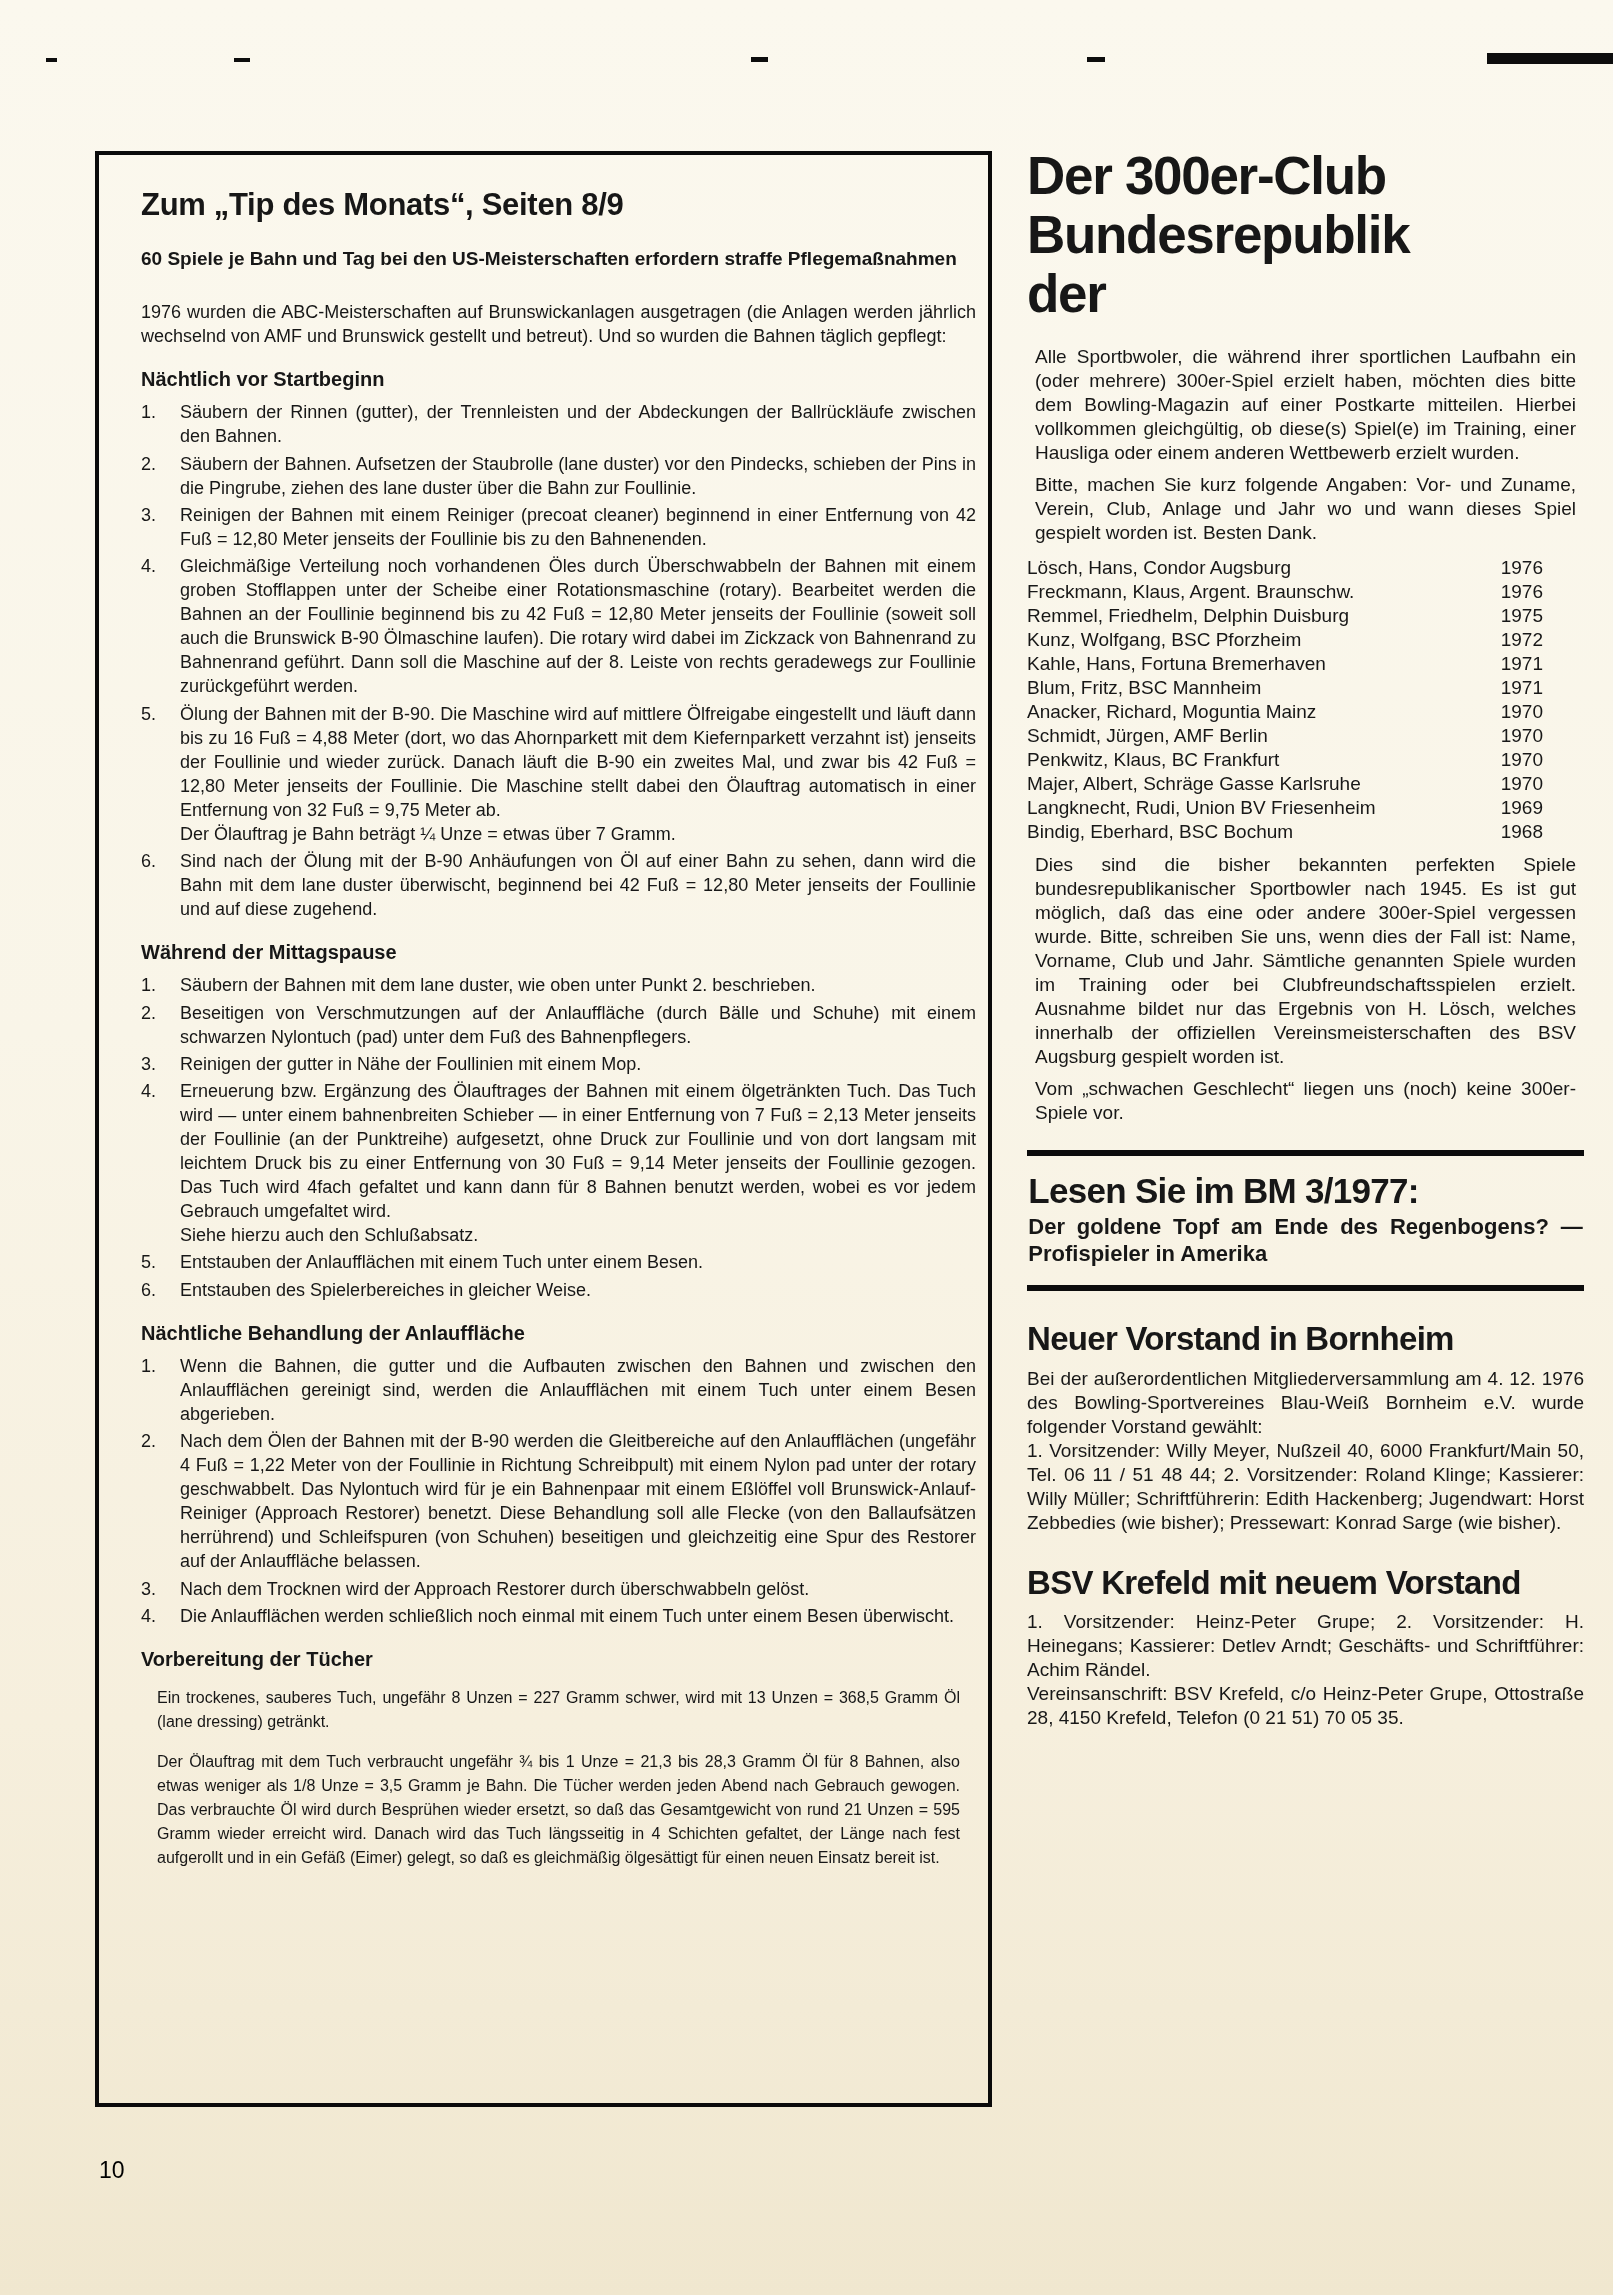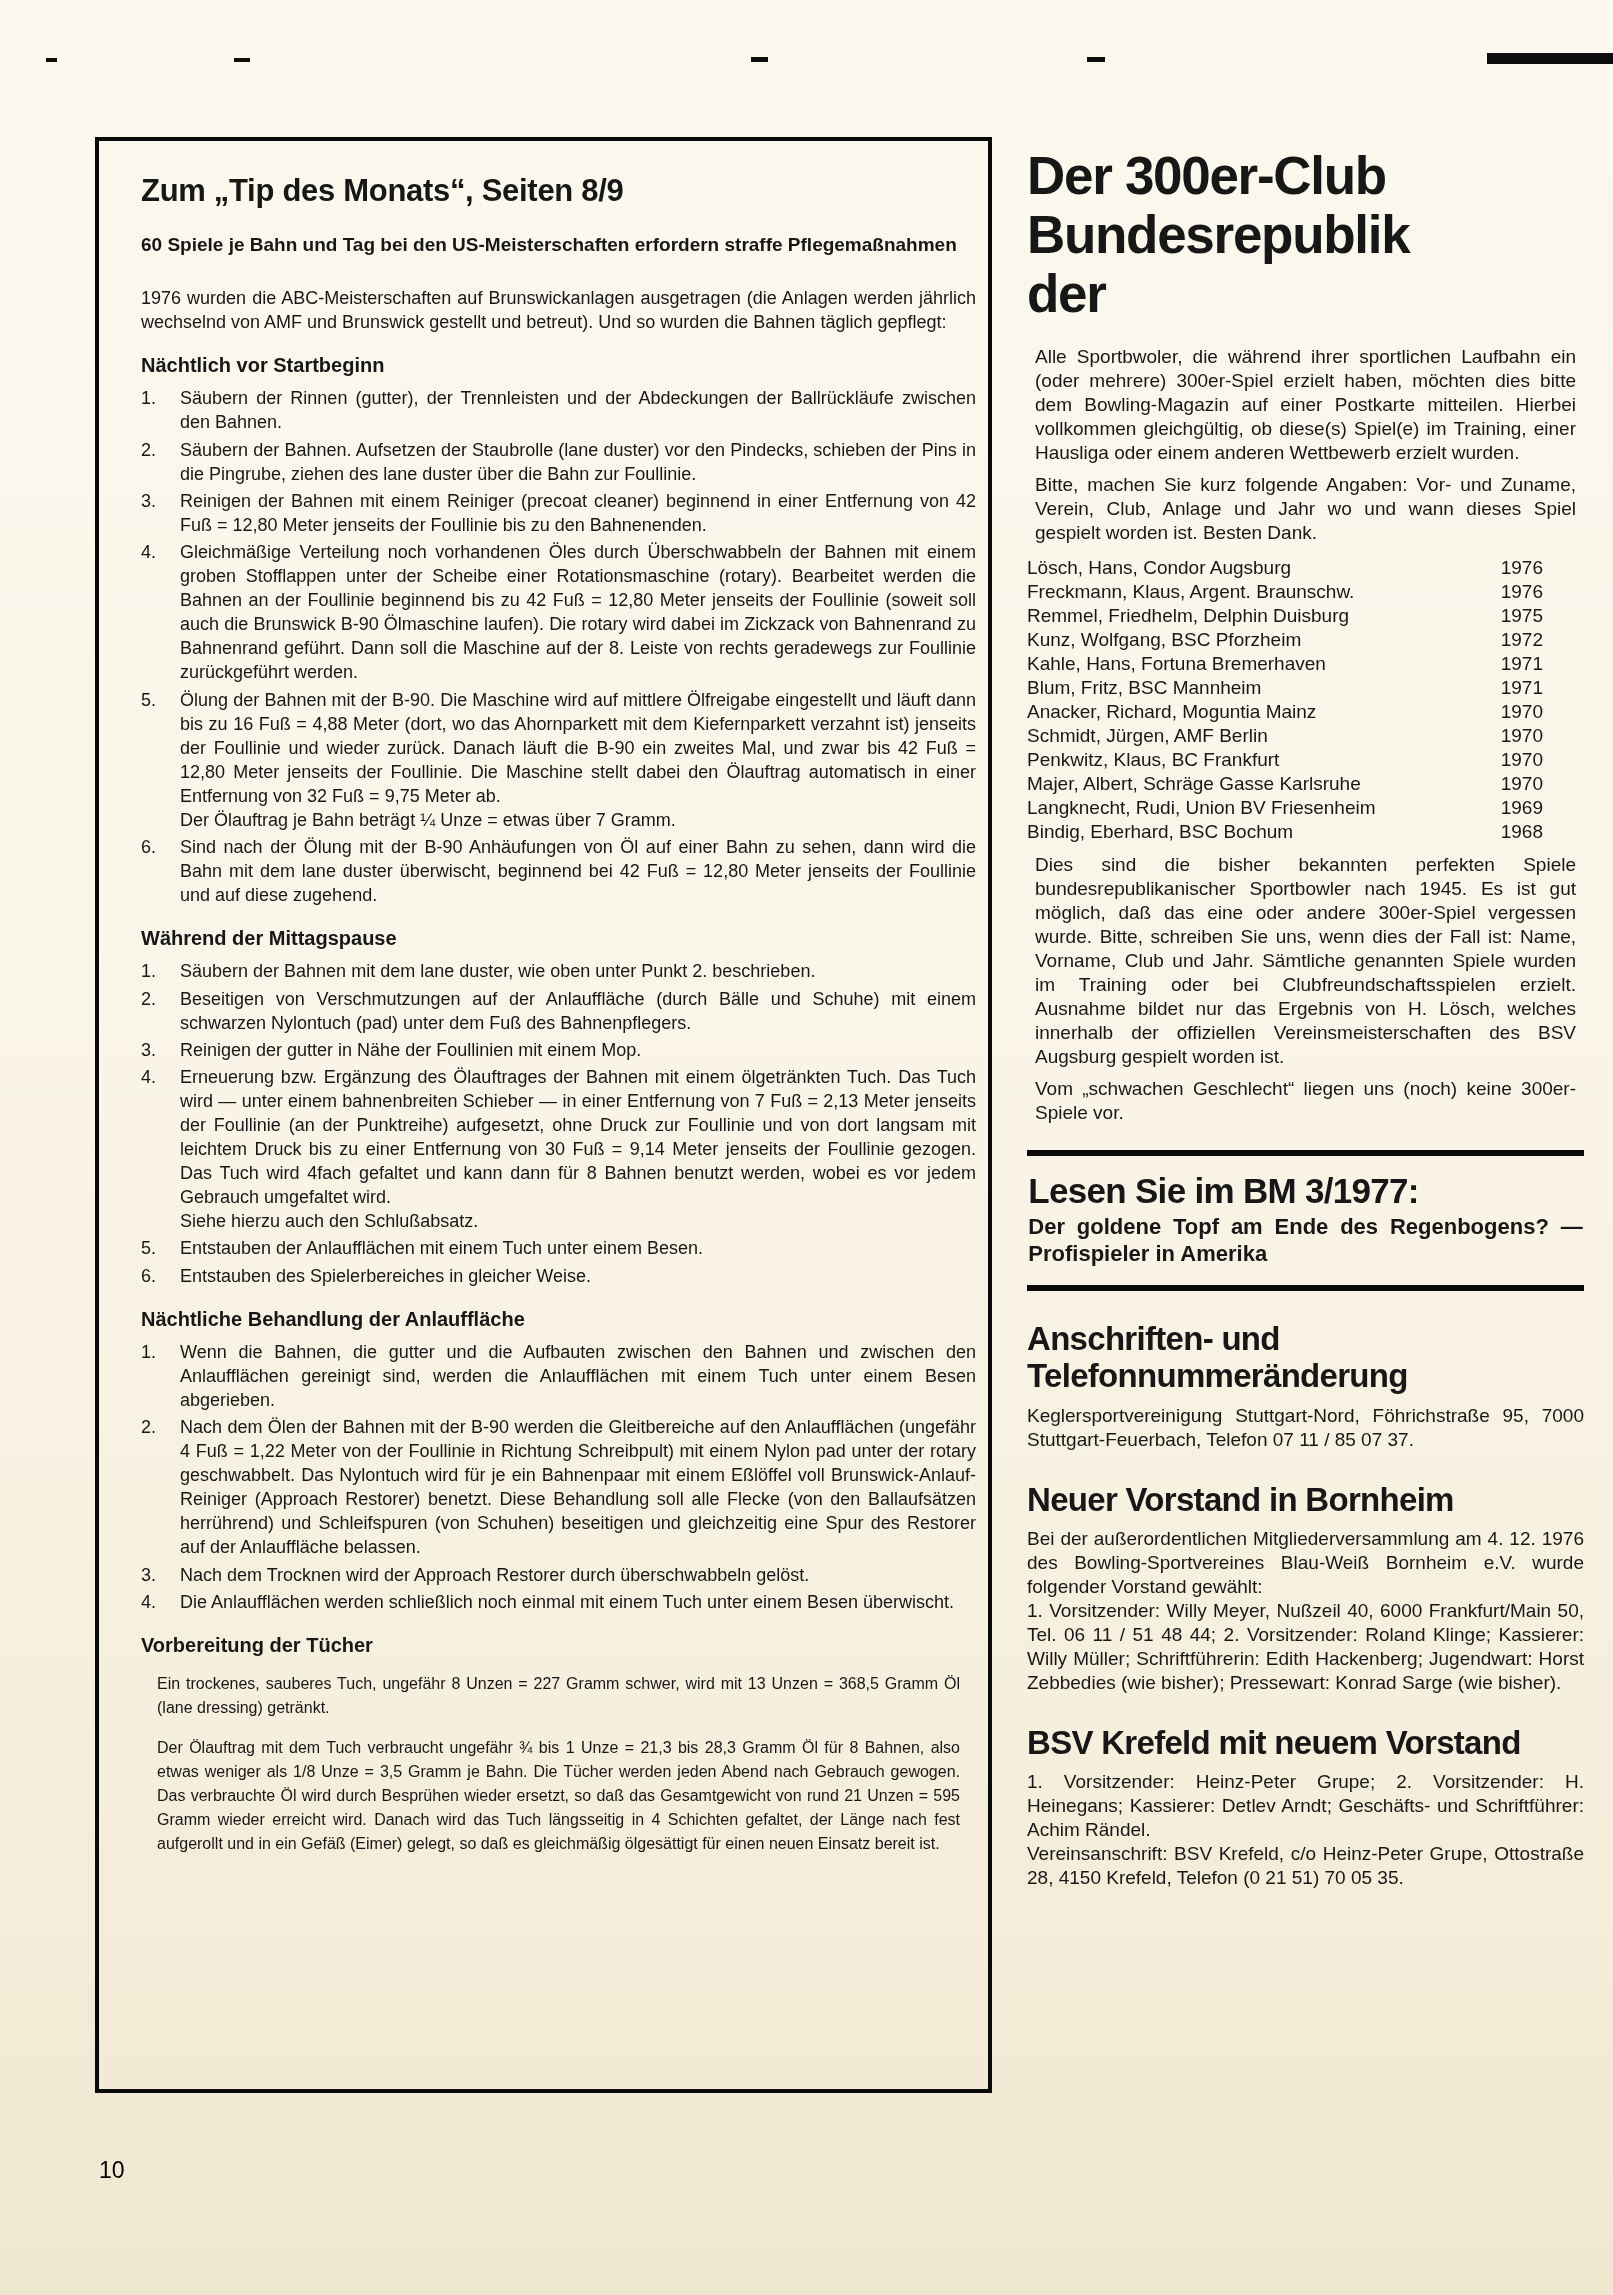--- a/index.html
+++ b/index.html
@@ -12,21 +12,21 @@
   }
   .print-mark{position:absolute;background:#0d0d0d;}
   .mark1{left:46px;top:58px;width:10.5px;height:4px;}
   .mark2{left:234px;top:58px;width:16px;height:4px;}
   .mark3{left:751px;top:57px;width:17px;height:4.6px;}
   .mark4{left:1087px;top:57px;width:18.4px;height:4.6px;}
   .mark5{left:1487px;top:53px;width:127px;height:10.5px;}
 
   
   .tip-box{
-    position:absolute;left:95px;top:137px;width:897px;height:1956px;
+    position:absolute;left:95px;top:151px;width:897px;height:1956px;
     border:4px solid #0a0a0a;box-sizing:border-box;
     padding:33px 12px 26px 42px;overflow:hidden;
   }
   .tip-title{font-size:31px;line-height:34px;font-weight:700;letter-spacing:-0.3px;margin:0 0 25px 0;}
   .tip-lead{font-size:19px;line-height:24px;font-weight:700;text-align:justify;margin:0 0 29px 0;}
   .tip-intro{font-size:18px;line-height:24px;text-align:justify;margin:0;}
   .tip-section-heading{font-size:20px;line-height:22.4px;font-weight:700;margin:20px 0 10px 0;}
   .tip-item{display:flex;margin:0 0 3.3px 0;}
   .tip-item-num{flex:0 0 39px;font-size:18px;line-height:24px;}
   .tip-item-text{flex:1;font-size:18px;line-height:24px;text-align:justify;white-space:pre-line;}
@@ -241,27 +241,20 @@
       <p class="club-paragraph">Vom „schwachen Geschlecht“ liegen uns (noch) keine 300er-Spiele vor.</p>
     </div>
 
   <div class="teaser">
     <h2 class="teaser-title">Lesen Sie im BM 3/1977:</h2>
     <p class="teaser-text">Der goldene Topf am Ende des Regenbogens? — Profispieler in Amerika</p>
   </div>
 
   <div>
 
-  <section>
-        <h2 class="news-heading">Anschriften- und Telefonnummeränderung</h2>
-        <div>
-
-        <p class="news-paragraph">Keglersportvereinigung Stuttgart-Nord, Föhrichstraße 95, 7000 Stuttgart-Feuerbach, Telefon 07 11 / 85 07 37.</p>
-        </div>
-      </section>
       <section>
         <h2 class="news-heading">Neuer Vorstand in Bornheim</h2>
         <div>
 
         <p class="news-paragraph">Bei der außerordentlichen Mitgliederversammlung am 4. 12. 1976 des Bowling-Sportvereines Blau-Weiß Bornheim e.V. wurde folgender Vorstand gewählt:</p>
           <p class="news-paragraph">1. Vorsitzender: Willy Meyer, Nußzeil 40, 6000 Frankfurt/Main 50, Tel. 06 11 / 51 48 44; 2. Vorsitzender: Roland Klinge; Kassierer: Willy Müller; Schriftführerin: Edith Hackenberg; Jugendwart: Horst Zebbedies (wie bisher); Pressewart: Konrad Sarge (wie bisher).</p>
         </div>
       </section>
       <section>
         <h2 class="news-heading">BSV Krefeld mit neuem Vorstand</h2>

